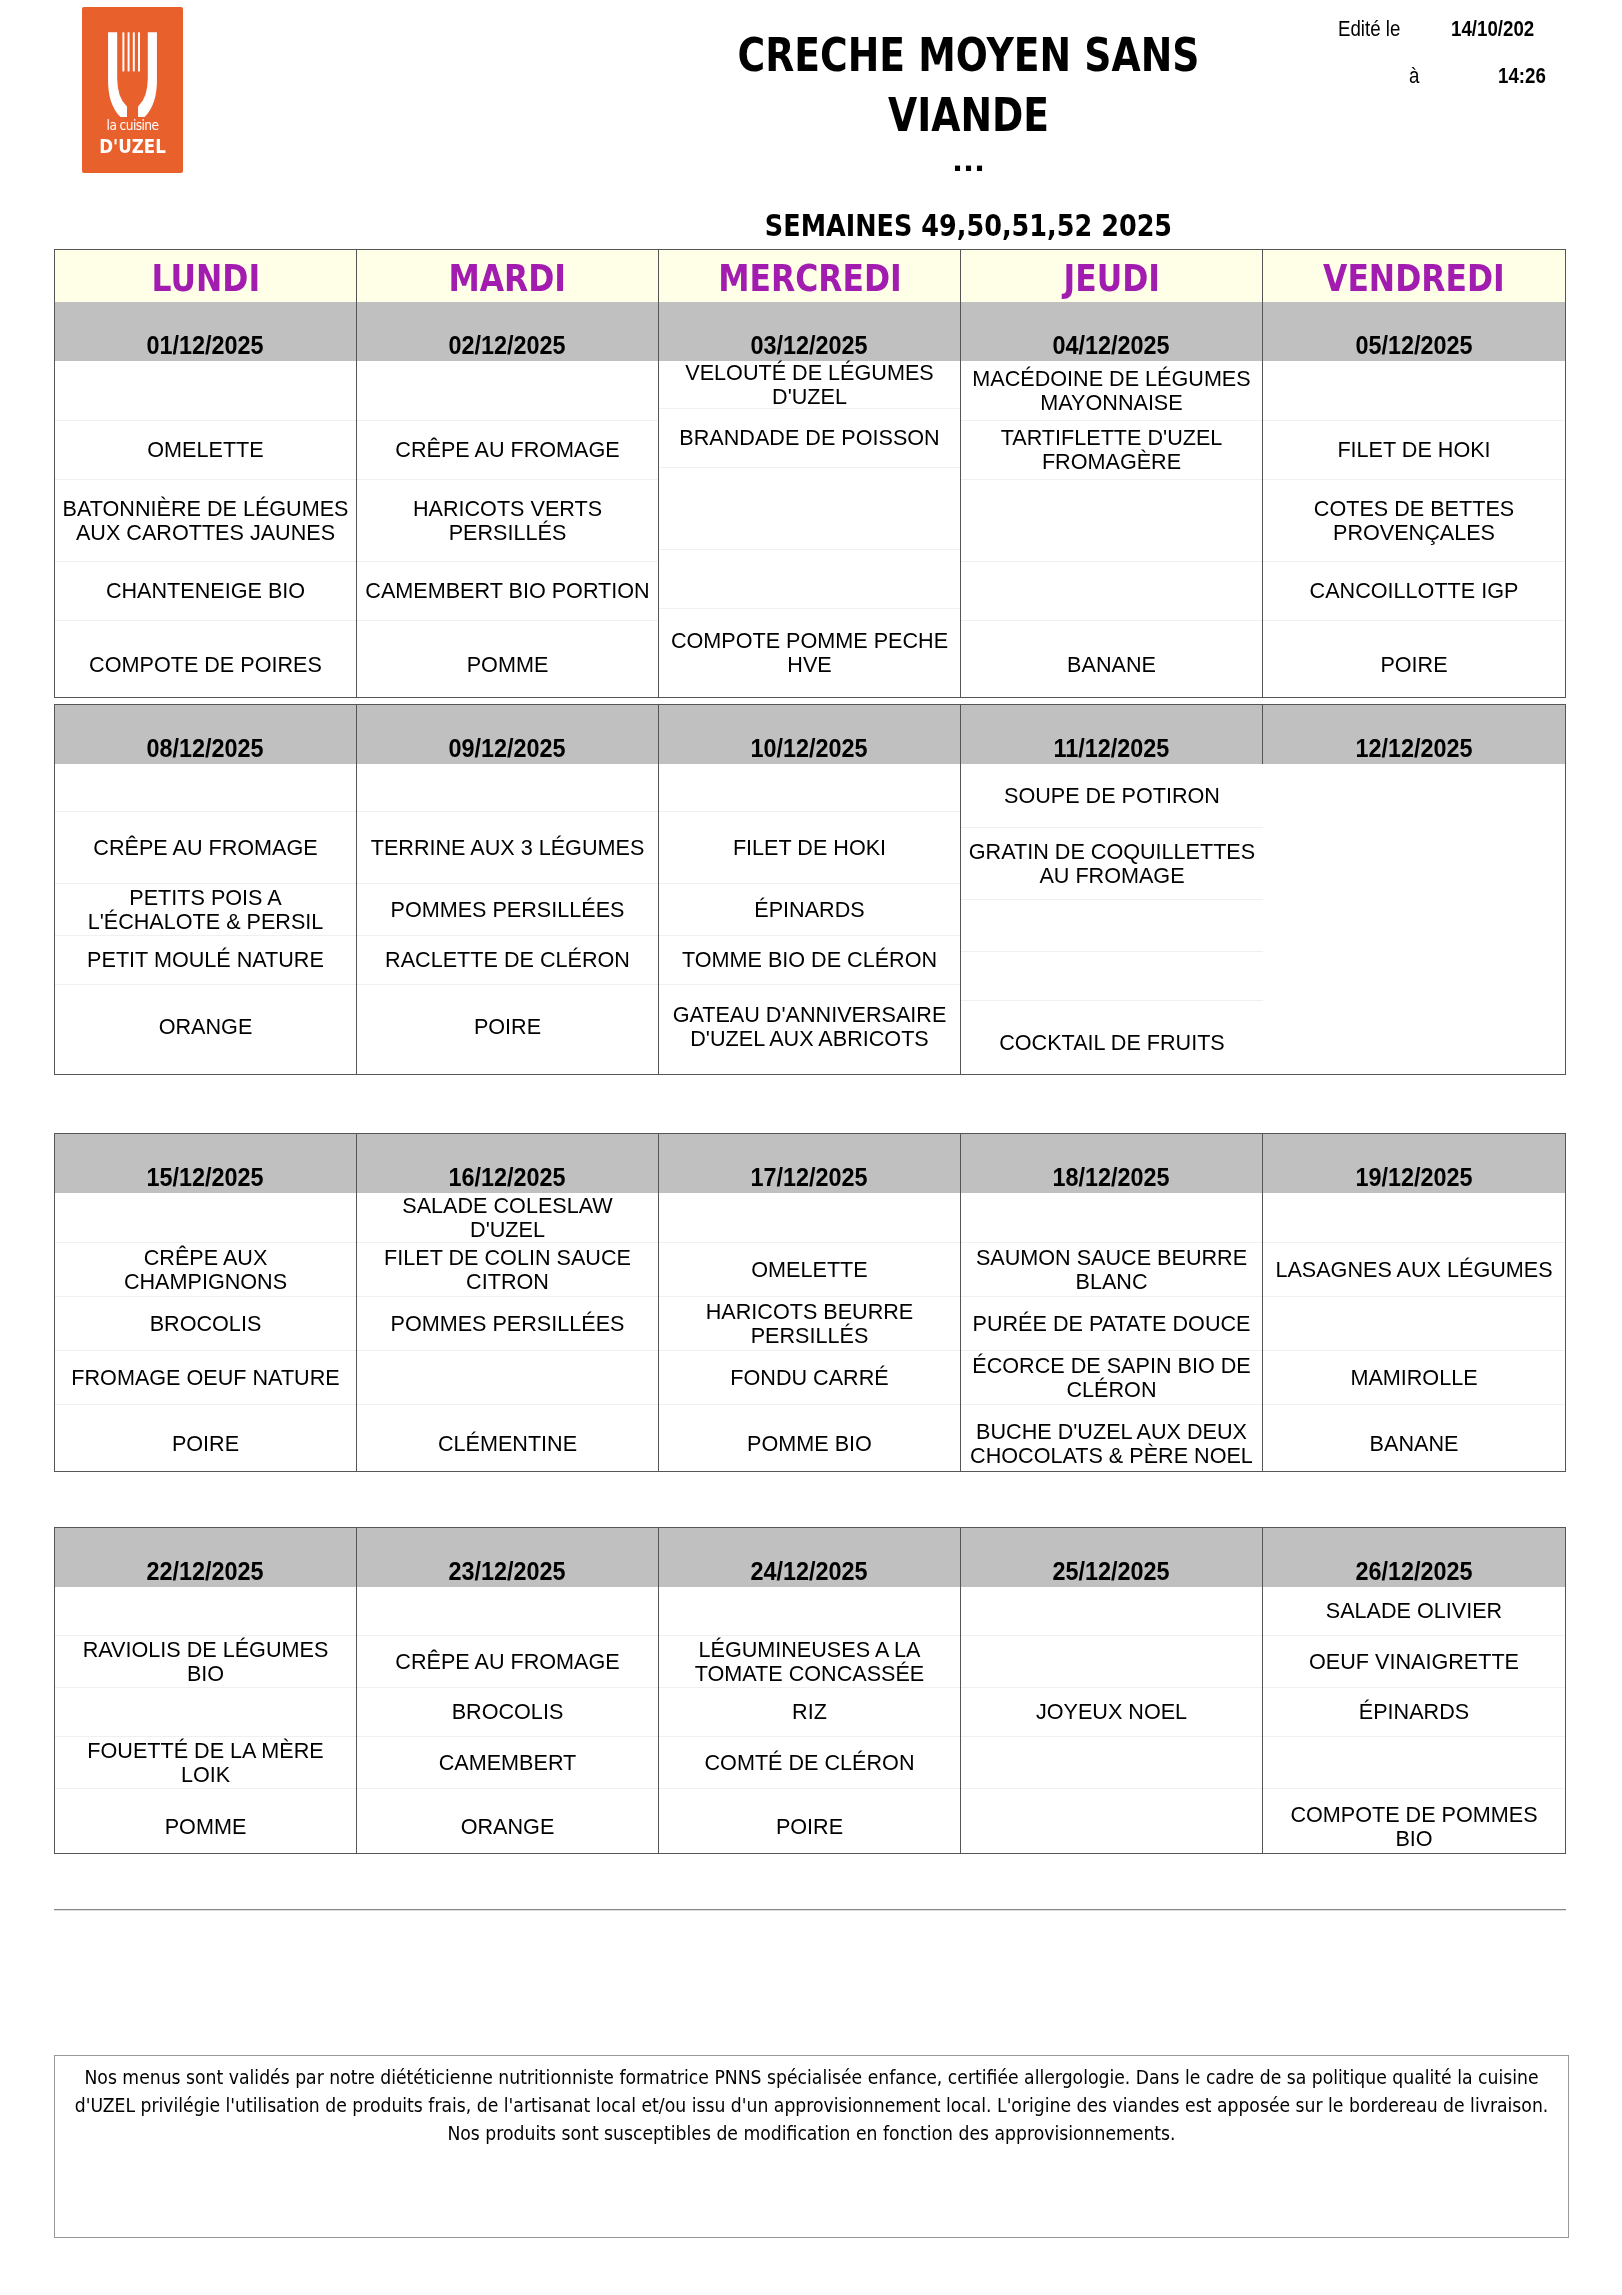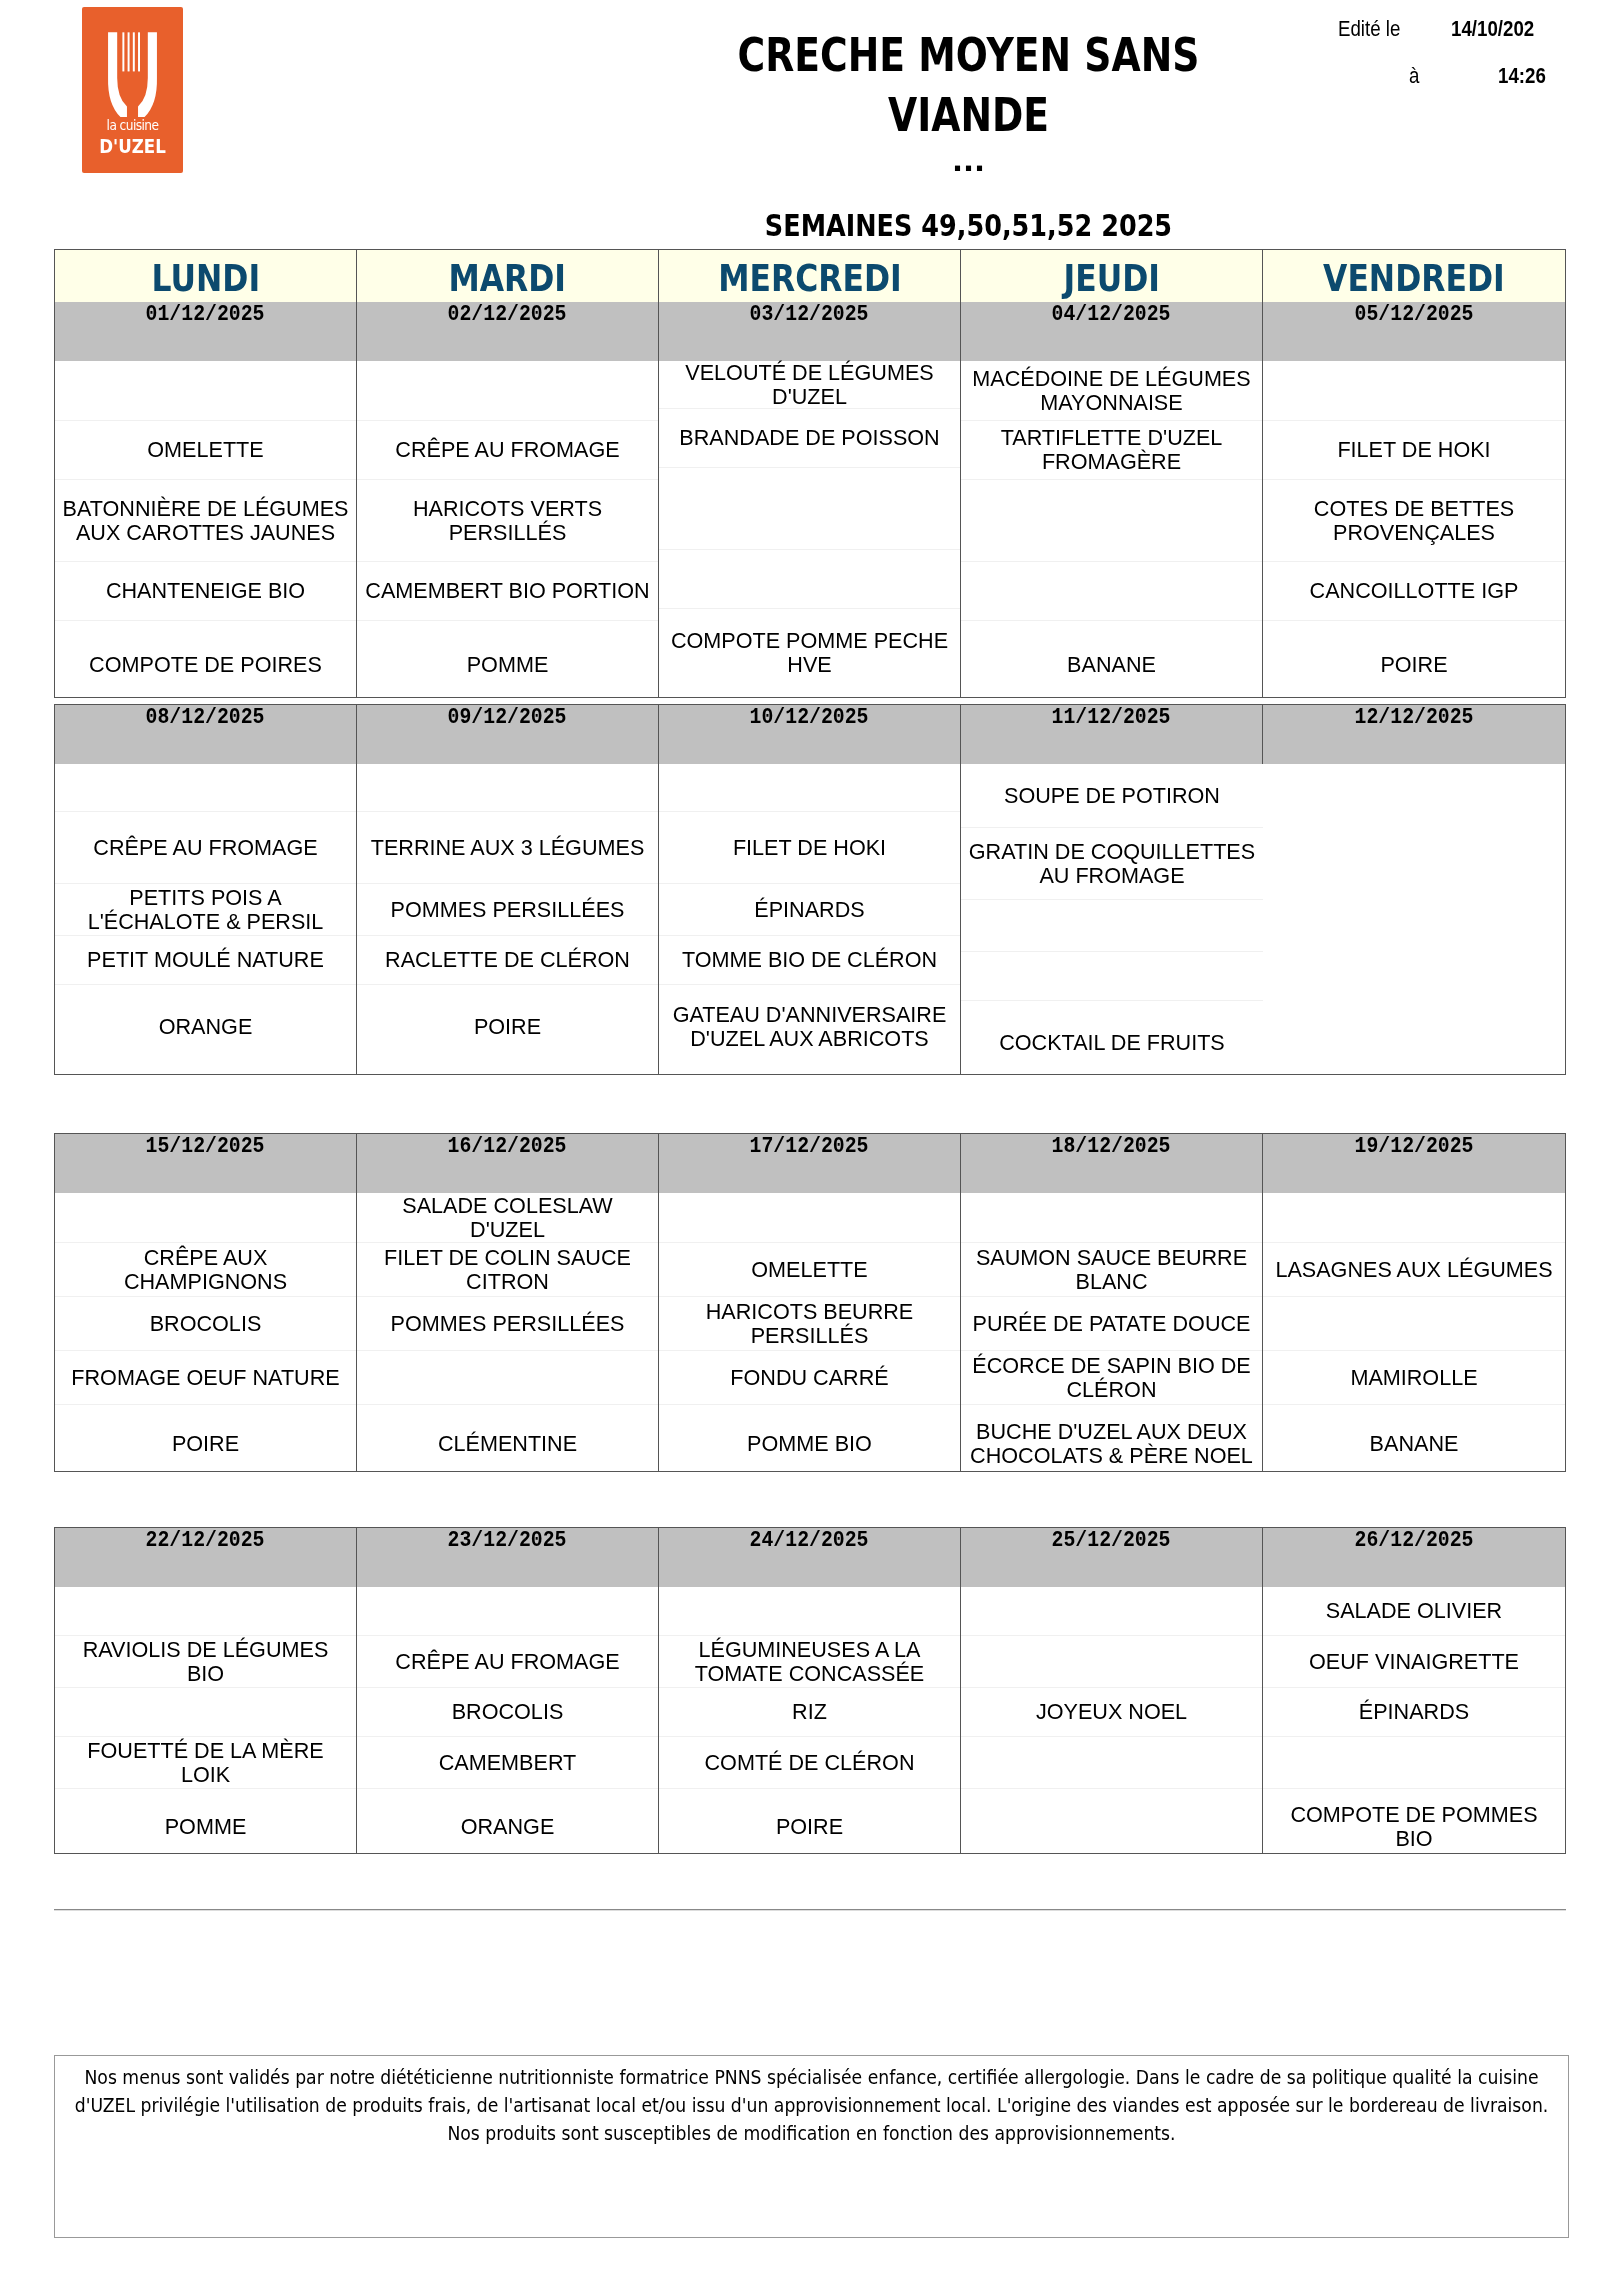--- a/index.html
+++ b/index.html
@@ -44,32 +44,32 @@
   .grid {
     position: absolute; left: 54px; width: 1512px;
     display: grid; grid-template-columns: repeat(5, 1fr);
   }
   .day-header {
     top: 249px; height: 54px; background: #FFFFE8;
     border: 1.3px solid #555; border-bottom: 1.3px solid #333;
   }
   .day-header .cell {
     display: flex; align-items: center; justify-content: center;
-    font-family: "DejaVu Sans", sans-serif; font-weight: bold; font-size: 37px; color: #0c4a6e;
+    font-family: "DejaVu Sans", sans-serif; font-weight: bold; font-size: 37px; color: #a21caf;
     border-right: 1.3px solid #555; padding-top: 5.2px;
   }
   .day-header .cell:last-child { border-right: none; }
   .day-header .cell span { display: inline-block; transform: scaleX(0.85); }
 
   .week { position: absolute; left: 54px; width: 1512px; border: 1.3px solid #555; border-top: none; }
   .week.boxed { border-top: 1.3px solid #555; }
   .week .dates { display: grid; grid-template-columns: repeat(5, 1fr); background: #C0C0C0; height: 59px; }
   .week .dates .d {
-    display: flex; align-items: flex-start; justify-content: center;
-    font-weight: bold; font-size: 22px; border-right: 1.3px solid #555; font-family: Liberation Mono, monospace;
+    display: flex; align-items: flex-end; justify-content: center;
+    font-weight: bold; font-size: 26px; border-right: 1.3px solid #555;
   }
   .week .dates .d:last-child { border-right: none; }
   .week .dates .d span { display: inline-block; transform: scaleX(0.9); }
   .week .body { display: grid; grid-template-columns: repeat(5, 1fr); }
   .week .col { border-right: 1.3px solid #555; display: flex; flex-direction: column; }
   .week .col:last-child { border-right: none; }
   .week .item {
     display: flex; align-items: center; justify-content: center; text-align: center;
     font-size: 21.6px; line-height: 24px; padding: 0 6.5px;
     border-bottom: 0.7px solid #f0f0f0;

